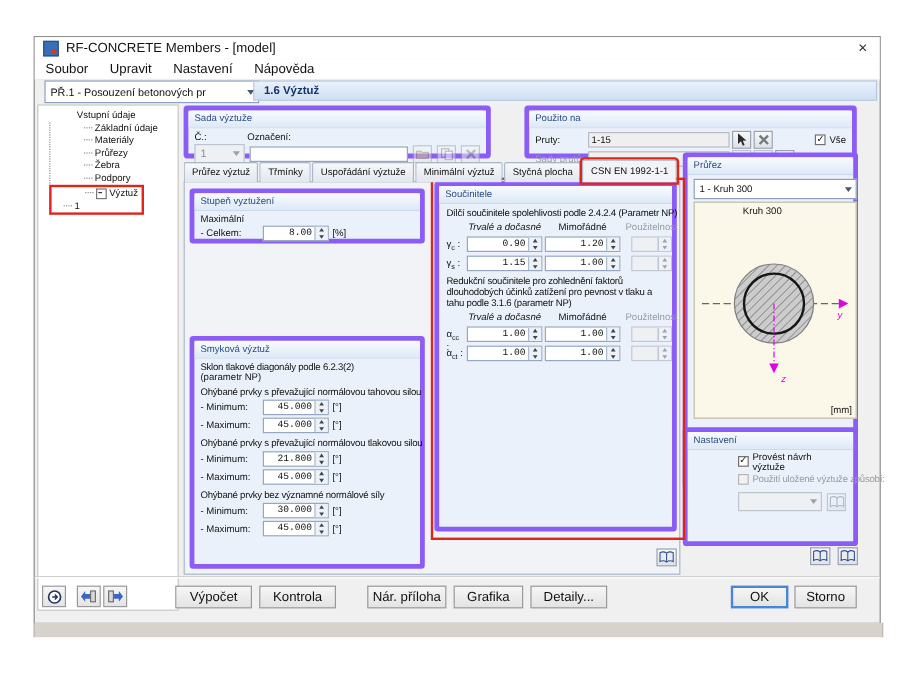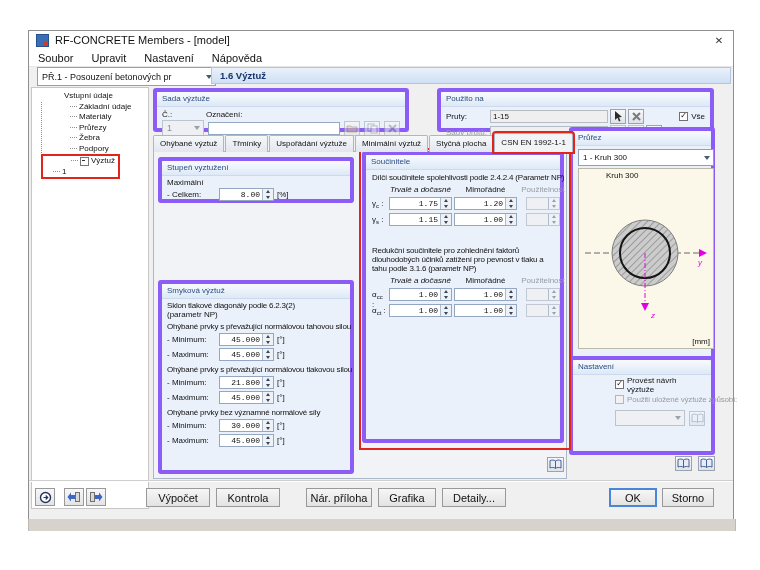--- a/index.html
+++ b/index.html
@@ -80,21 +80,21 @@
   
   .ann{position:absolute;border:2px solid #e1251b;pointer-events:none;z-index:6;}
   
   .footline{position:absolute;left:0;top:449px;width:704px;height:0;border-top:1px solid #cfcfcf;border-bottom:1px solid #fdfdfd;}
   .fbtn{position:absolute;top:457px;height:19px;background:linear-gradient(#f6f6f6,#e3e3e3);border:1px solid #999;font-size:11px;display:flex;align-items:center;justify-content:center;box-sizing:border-box;}
   .fbtn.primary{border:2px solid #4a86d8;}
   .ibtn{position:absolute;top:457px;width:20px;height:18px;background:linear-gradient(#f7f7f7,#e4e4e4);border:1px solid #999;display:flex;align-items:center;justify-content:center;box-sizing:border-box;}
   .bookbtn{position:absolute;width:17px;height:15px;border:1px solid #9aa4b0;background:linear-gradient(#f7f8f9,#dfe2e6);display:flex;align-items:center;justify-content:center;box-sizing:border-box;}
   
   .secview{position:absolute;left:5px;top:37px;width:134px;height:179px;background:#fcf8e9;border:1px solid #bdb9a8;}
-  .secname{position:absolute;left:3px;top:2px;font-size:8px;padding-left:24px;}
+  .secname{position:absolute;left:16px;top:2px;font-size:8px;padding-left:24px;}
   .secunit{position:absolute;right:3px;bottom:2px;font-size:8px;}
 </style>
 </head>
 <body>
 
 <div class="stage">
 <div class="win">
 
   <div class="titlebar">
     <span class="appico"></span>
@@ -235,21 +235,21 @@
         </span>
         <span style="margin-left:auto;display:inline-flex;align-items:center;gap:3px;">
           <span class="cb on dis"></span>
           <span class="dis-t">Vše</span>
         </span>
       </div>
     </div>
   </div>
 
   <div class="tabstrip">
-    <span class="tab">Ohýbané výztuž</span>
+    <span class="tab">Průřez výztuž</span>
     <span class="tab">Třmínky</span>
     <span class="tab">Uspořádání výztuže</span>
     <span class="tab">Minimální výztuž</span>
     <span class="tab">Styčná plocha</span>
     <span class="tab active">CSN EN 1992-1-1</span>
   </div>
 
   <div class="tabpane">
 
     <div class="grp" style="left:4px;top:5px;width:196px;height:46px;">
@@ -357,21 +357,21 @@
       <div class="bd" style="padding:3px 6px;">
         <div class="nw">Dílčí součinitele spolehlivosti podle 2.4.2.4 (Parametr NP)</div>
         <div class="chead">
           <span class="ch1">Trvalé a dočasné</span>
           <span class="ch2">Mimořádné</span>
           <span class="ch3 dis-t">Použitelnost</span>
         </div>
         <div class="crow">
           <span class="csym"><span>γ</span><span class="csub">c</span> :</span>
           <span class="spin cf1">
-                <span class="sv">1.75</span>
+                <span class="sv">0.90</span>
                 <span class="sb">
                   <i class="up"></i>
                   <i class="dn"></i>
                 </span>
               </span>
           <span class="spin cf2">
                 <span class="sv">1.20</span>
                 <span class="sb">
                   <i class="up"></i>
                   <i class="dn"></i>
@@ -402,21 +402,21 @@
                 </span>
               </span>
           <span class="spin dis cf3">
                 <span class="sv"></span>
                 <span class="sb">
                   <i class="up"></i>
                   <i class="dn"></i>
                 </span>
               </span>
         </div>
-        <div style="margin-top:18px;letter-spacing:-0.2px;">Redukční součinitele pro zohlednění faktorů dlouhodobých účinků zatížení pro pevnost v tlaku a tahu podle 3.1.6 (parametr NP)</div>
+        <div style="margin-top:2px;letter-spacing:-0.2px;">Redukční součinitele pro zohlednění faktorů dlouhodobých účinků zatížení pro pevnost v tlaku a tahu podle 3.1.6 (parametr NP)</div>
         <div class="chead">
           <span class="ch1">Trvalé a dočasné</span>
           <span class="ch2">Mimořádné</span>
           <span class="ch3 dis-t">Použitelnost</span>
         </div>
         <div class="crow">
           <span class="csym"><span>α</span><span class="csub">cc</span> :</span>
           <span class="spin cf1">
                 <span class="sv">1.00</span>
                 <span class="sb">

